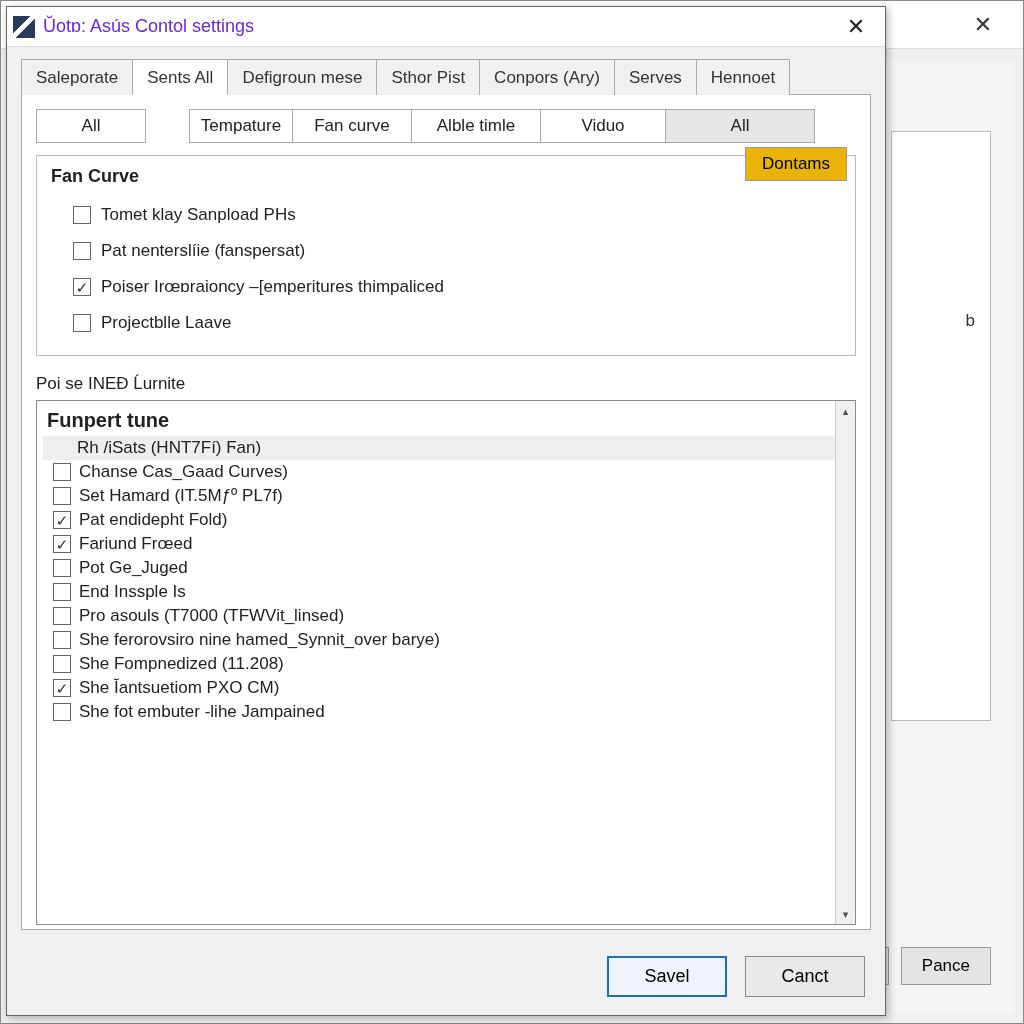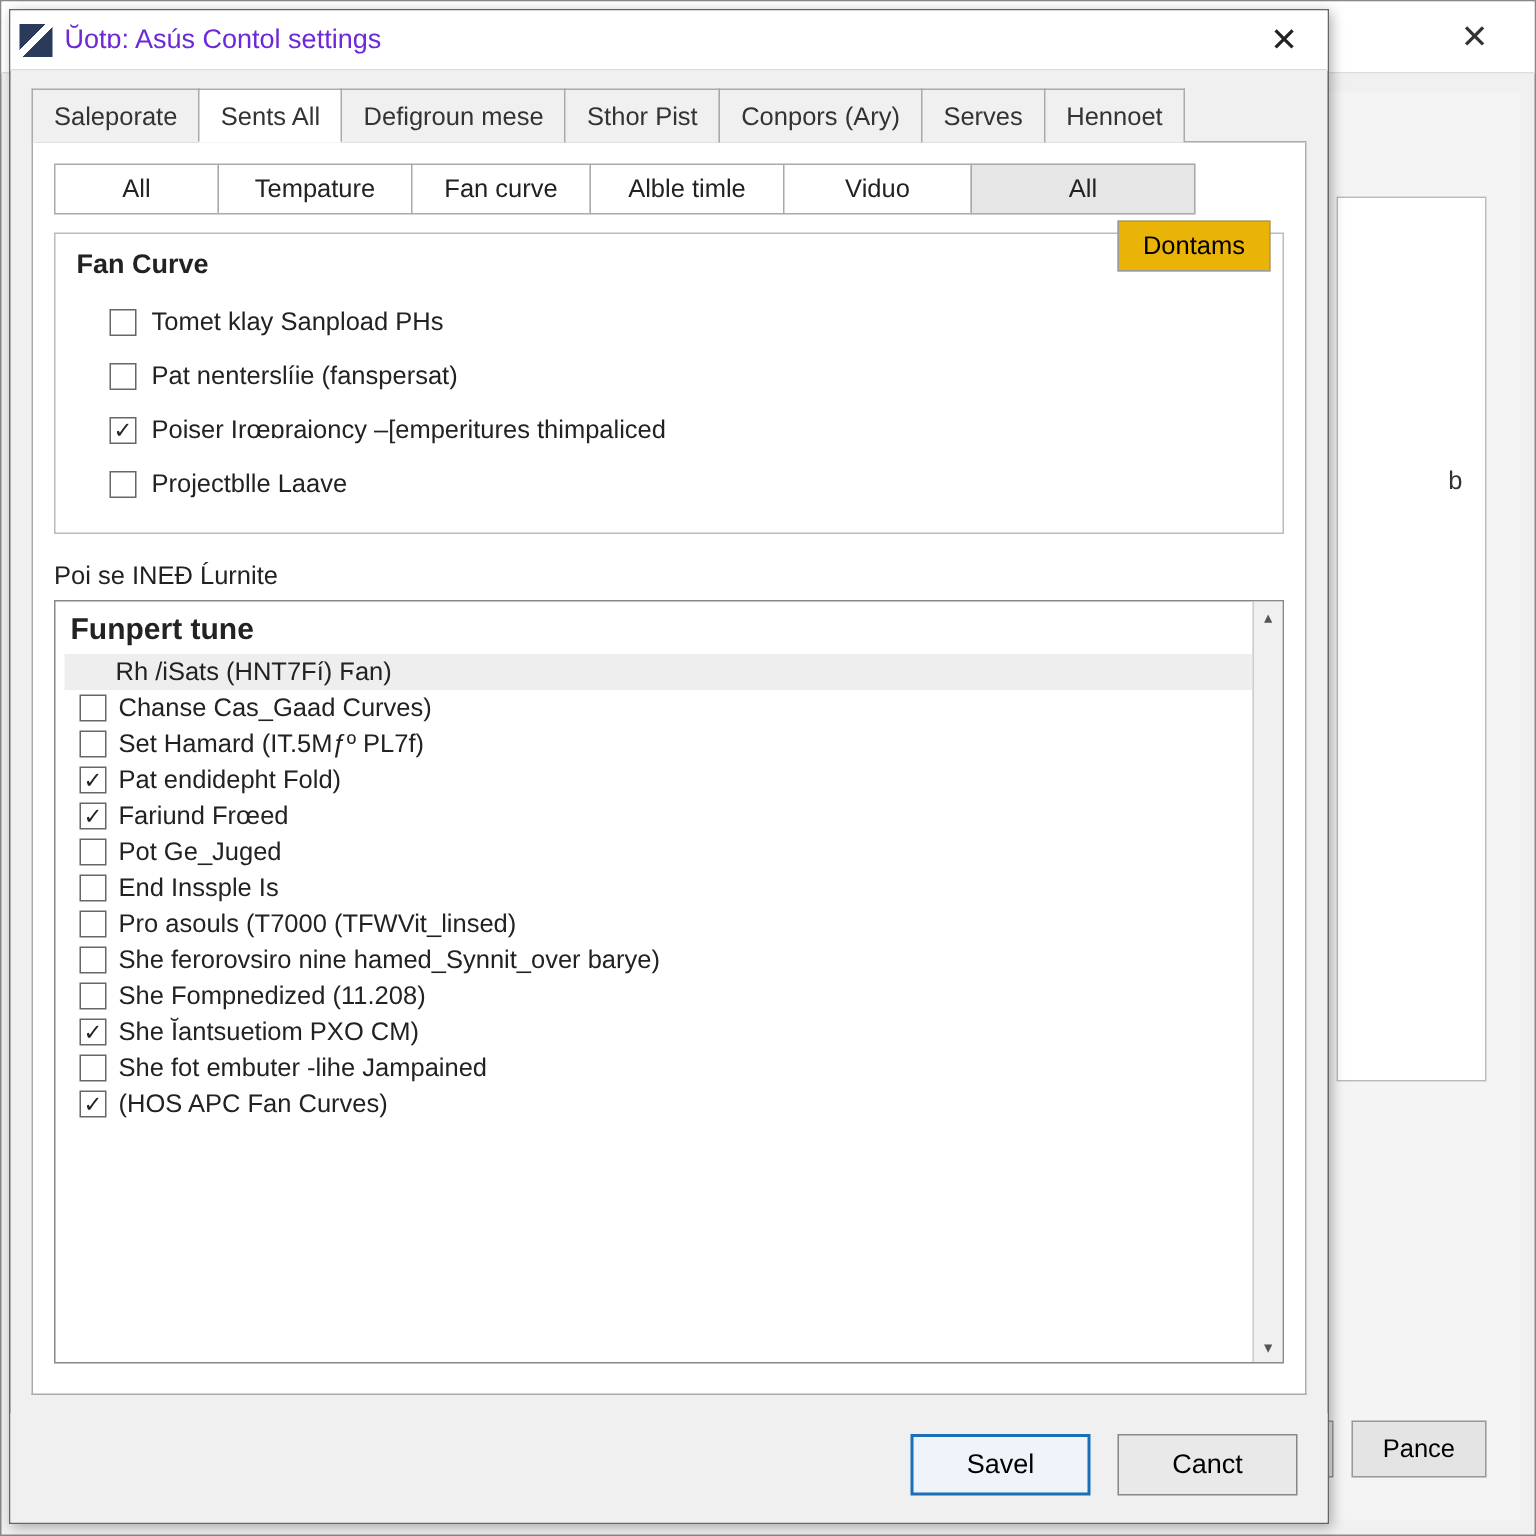--- a/index.html
+++ b/index.html
@@ -131,42 +131,42 @@
   .tab.active {
     background: #fff;
     border-bottom: 1px solid #fff;
     z-index: 1;
   }
   .tab-page {
     background: #fff;
     border: 1px solid #aaa;
     border-top: none;
     flex: 1;
-    padding: 14px 14px 20px 14px;
+    padding: 14px 14px 4px 14px;
     display: flex;
     flex-direction: column;
     overflow: hidden;
   }
 
   
   .subtabs {
     display: flex;
     margin-bottom: 8px;
   }
   .subtab {
     border: 1px solid #aaa;
     padding: 6px 0;
     text-align: center;
     margin-right: -1px;
     background: #fff;
     font-size: 17px;
     cursor: pointer;
   }
   .subtab:nth-child(1){ width:110px; }
-  .subtab:nth-child(2){ width:130px; }
+  .subtab:nth-child(2){ width:104px;margin-left:44px; }
   .subtab:nth-child(3){ width:120px; }
   .subtab:nth-child(4){ width:130px; }
   .subtab:nth-child(5){ width:126px; }
   .subtab:nth-child(6){ width:150px; background:#e6e6e6; }
 
   
   .group {
     border: 1px solid #bbb;
     padding: 10px 14px 14px 14px;
     margin-top: 4px;
@@ -403,24 +403,20 @@
             <span>She Fompnedized (11.208)</span>
           </div>
           <div class="list-row">
             <span class="chk checked"></span>
             <span>She Ĭantsuetiom PXO CM)</span>
           </div>
           <div class="list-row">
             <span class="chk"></span>
             <span>She fot embuter -lihe Jampained</span>
           </div>
-          <div class="list-row">
-            <span class="chk checked"></span>
-            <span>(HOS APC Fan Curves)</span>
-          </div>
         </div>
         <div class="scrollbar">
           <div class="scroll-btn">▴</div>
           <div class="scroll-btn">▾</div>
         </div>
       </div>
 
     </div>
   </div>
 

